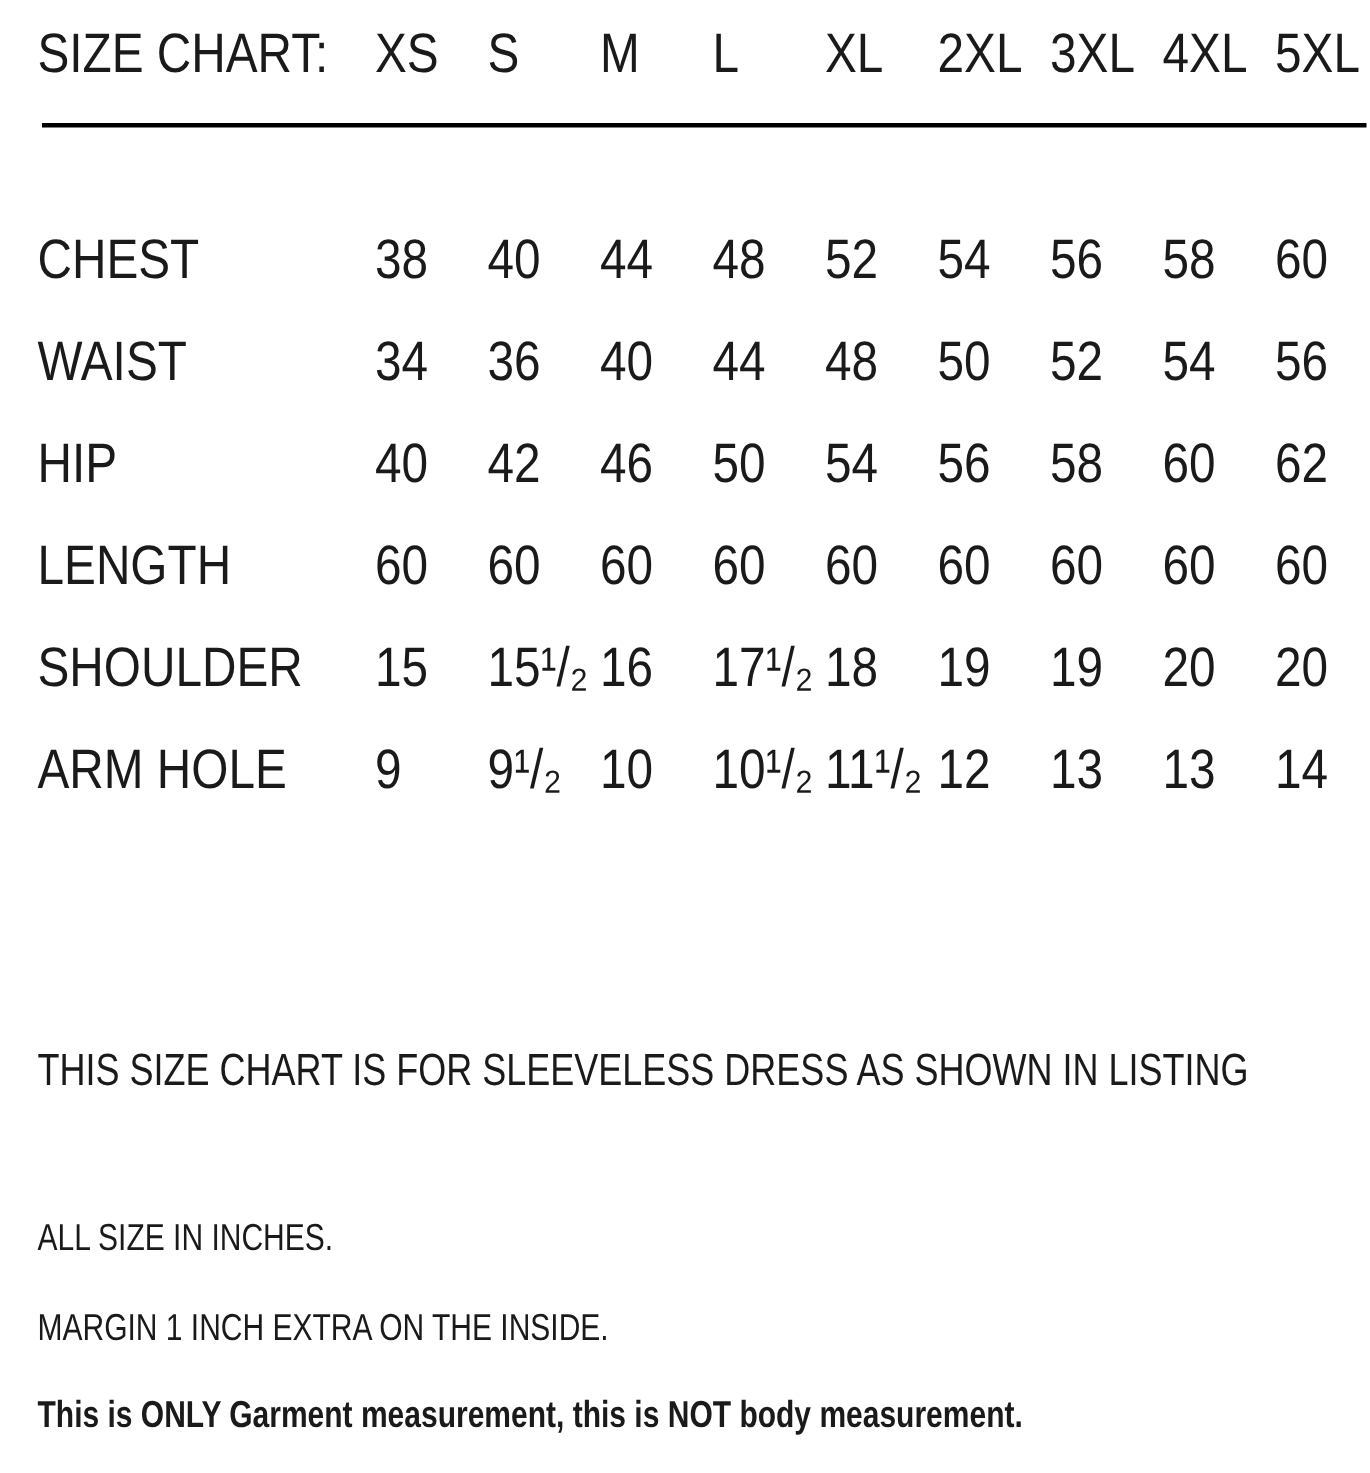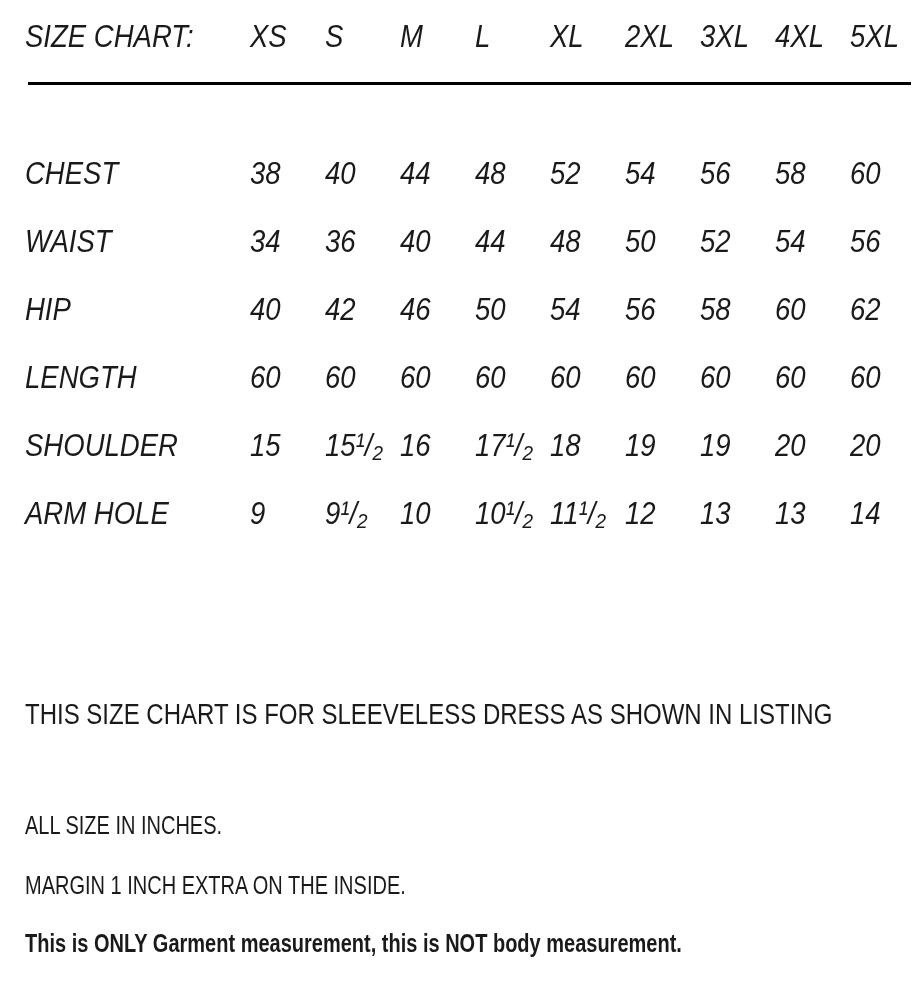--- a/index.html
+++ b/index.html
@@ -16,24 +16,23 @@
     overflow: hidden;
     padding-left: 25px;
     box-sizing: border-box;
     background: #ffffff;
   }
   
   .trow {
     display: grid;
     grid-template-columns: 225px repeat(8, 75px) 1fr;
     align-items: center;
-    font-size: 32px;
+    font-size: 37px;
     line-height: 28px;
     white-space: nowrap;
-    font-style: italic;
   }
   .trow > div {
     transform: scaleX(0.86);
     transform-origin: 0 50%;
   }
   .header-row {
     margin-top: 22px;
     height: 28px;
   }
   .rule {

